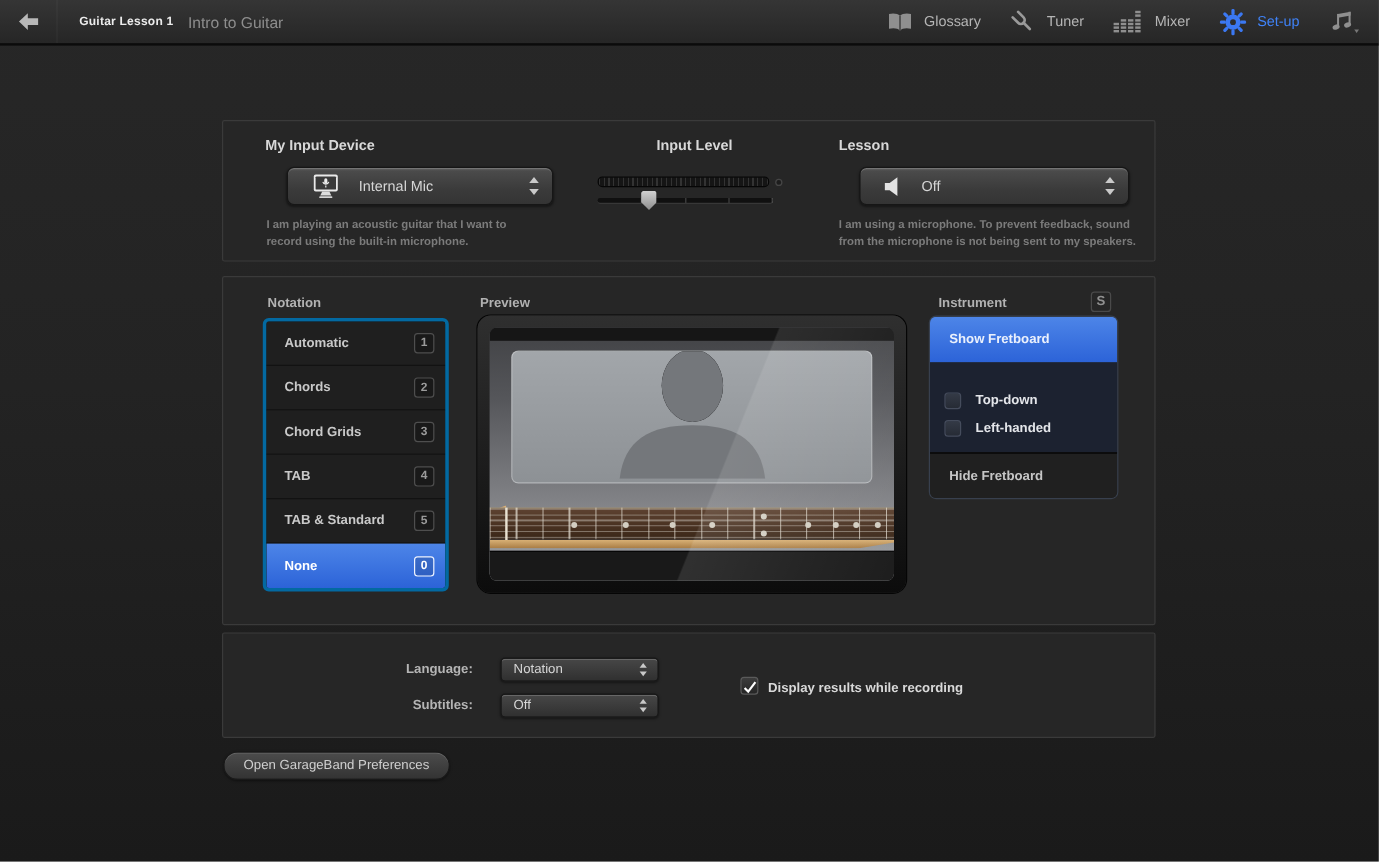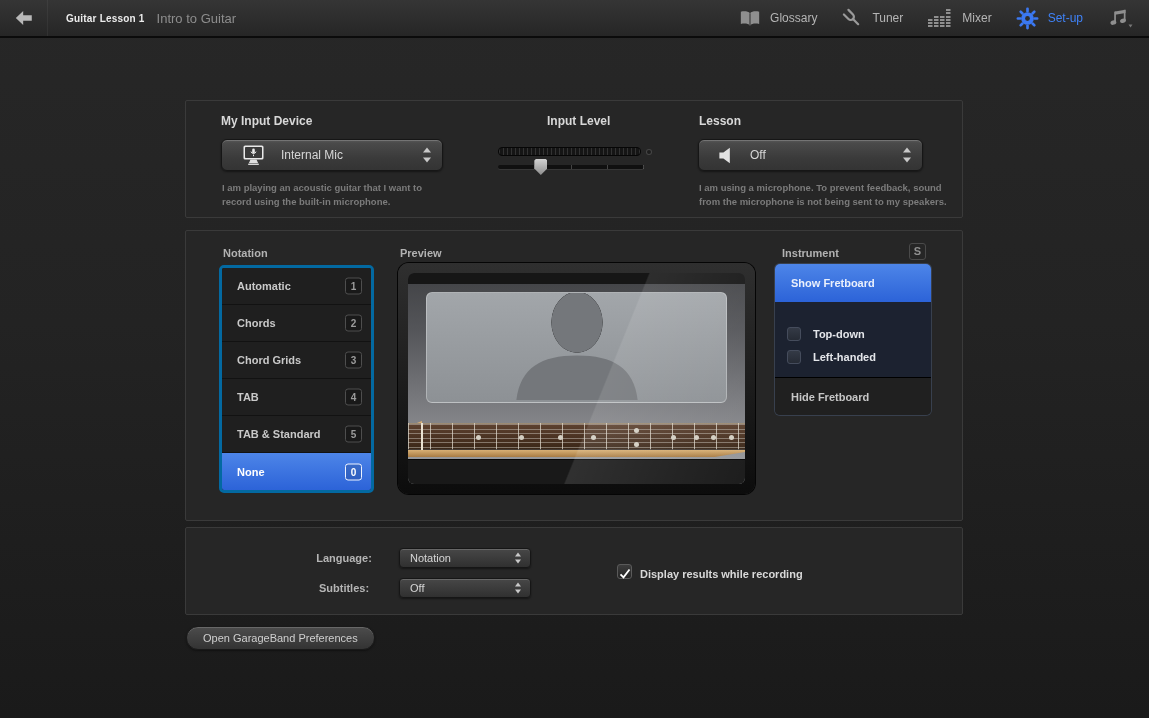--- a/index.html
+++ b/index.html
@@ -39,21 +39,21 @@
   .col-heading { position:absolute; font-size:12px; font-weight:bold; color:#d8d8d8; }
   .sub-heading { position:absolute; font-size:11px; font-weight:bold; color:#b2b2b2; }
   .desc { position:absolute; font-size:9.5px; font-weight:bold; color:#7b7b7b; line-height:1.5; }
 
   
   .dropdown {
     position:absolute; height:32px; border-radius:6px;
     background:linear-gradient(180deg,#585858 0%,#4a4a4a 10%,#3a3a3a 62%,#343434 100%);
     border:1px solid #161616;
     box-shadow:inset 0 1px 0 rgba(255,255,255,0.18), 0 1px 2px rgba(0,0,0,0.45);
-    display:flex; align-items:center;
+    display:flex; align-items:center;margin-left:18px;
   }
   .dropdown .dd-icon { margin-left:18px; }
   .dd-text { font-size:12px; color:#d6d6d6; margin-left:14px; }
   .stepper { position:absolute; right:10px; top:50%; width:9px; height:15px; transform:translateY(-50%); }
   .stepper::before { content:""; position:absolute; top:0; left:0;
     border-left:4.5px solid transparent; border-right:4.5px solid transparent; border-bottom:5px solid #c9c9c9; }
   .stepper::after { content:""; position:absolute; bottom:0; left:0;
     border-left:4.5px solid transparent; border-right:4.5px solid transparent; border-top:5px solid #c9c9c9; }
 
   
@@ -132,21 +132,21 @@
     color:#eaf0fc; font-size:11px; font-weight:bold; line-height:38px; padding-left:16px; }
   .instr-options { background:#1c2230; padding:20px 0 9px 0; }
   .instr-option { display:flex; align-items:center; height:23px; }
   .checkbox { width:14px; height:14px; border-radius:3px; margin-left:12px;
     background:linear-gradient(180deg,#343a46,#262b35); border:1px solid #454c5c; position:relative; }
   .instr-option-label { margin-left:12px; font-size:11px; font-weight:bold; color:#e4e6ea; }
   .hide-fretboard { height:38px; background:#202020; border-top:1px solid #000;
     color:#c6c6c6; font-size:11px; font-weight:bold; line-height:38px; padding-left:16px; }
 
   
-  .f-label { position:absolute; width:100px; text-align:center; font-size:11px; font-weight:bold; color:#b5b5b5; }
+  .f-label { position:absolute; width:100px; text-align:right; font-size:11px; font-weight:bold; color:#b5b5b5; }
   .f-checkbox { position:absolute; left:431px; top:36px; width:15px; height:15px; border-radius:3px;
     background:linear-gradient(180deg,#3c3c3c,#252525); border:1px solid #5a5a5a; }
   .f-checkbox .check-icon { display:none; position:absolute; left:1px; top:1px; }
   .f-checkbox.checked .check-icon { display:block; }
   .f-check-label { position:absolute; left:454px; top:40px; font-size:11px; font-weight:bold; color:#d9d9d9; }
 
   
   .prefs-btn { position:absolute; left:186px; top:626px; height:24px; border-radius:12px;
     background:linear-gradient(180deg,#4c4c4c,#333333); border:1px solid #191919;
     box-shadow:inset 0 1px 0 rgba(255,255,255,0.16), 0 1px 2px rgba(0,0,0,0.4);

